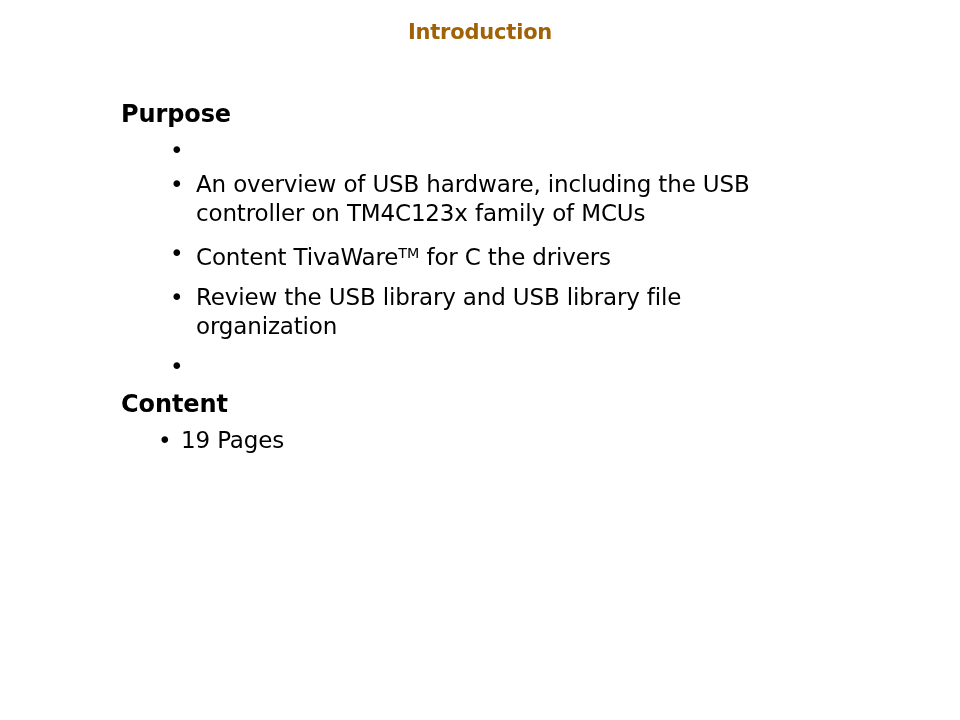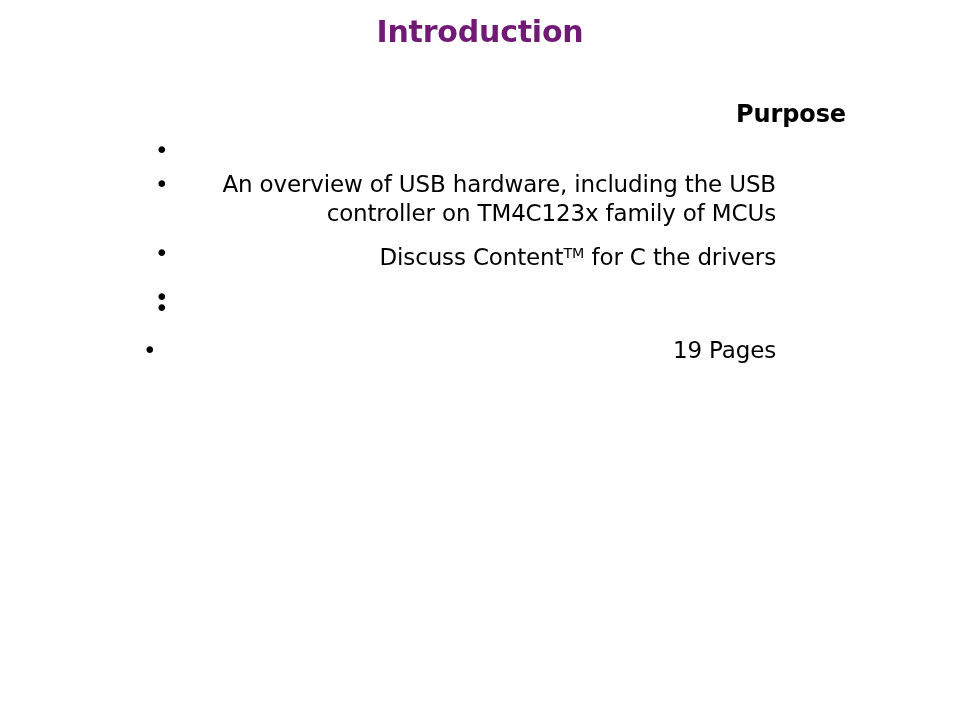--- a/index.html
+++ b/index.html
@@ -24,34 +24,33 @@
     background: #ffffff;
   }
 
   
   .slide-title {
     position: absolute;
     top: 14px;
     left: 0;
     width: 960px;
     text-align: center;
-    font-size: 30px;
+    font-size: 21px;
     font-weight: bold;
     line-height: 36px;
     letter-spacing: -0.2px;
-    color: #701a75;
+    color: #a16207;
   }
 
   
   .body {
     position: absolute;
     top: 98px;
-    left: 1px;
+    left: 16px;
     width: 845px;
-    text-align: right;
   }
 
   .section {
     margin: 0;
     padding: 0;
   }
 
   .section-heading {
     margin: 0;
     padding: 0 0 0 105px;
@@ -141,41 +140,43 @@
       <ul class="bullet-list">
 
         <li class="bullet-item">
           <span class="dot">•</span>
           <span>An overview of USB hardware, including the USB controller on TM4C123x family of MCUs</span>
         </li>
 
         <li class="gap-between-bullets"></li>
 
         <li class="bullet-item">
-          <span class="dot">•</span><span>Discuss Content</span><span class="tm">TM</span><span> for C the drivers</span>
+          <span class="dot">•</span><span>Content TivaWare</span><span class="tm">TM</span><span> for C the drivers</span>
         </li>
 
         <li class="gap-between-bullets"></li>
 
         <li class="bullet-item">
           <span class="dot">•</span>
+          <span>Review the USB library and USB library file organization</span>
         </li>
 
         <li class="gap-between-bullets"></li>
 
         <li class="bullet-item">
           <span class="dot">•</span>
         </li>
 
       </ul>
     </div>
 
     <div class="gap-after-objectives"></div>
 
     <div class="section">
+      <div class="section-heading">Content</div>
 
       <div class="gap-content-bullets"></div>
 
       <ul class="bullet-list">
         <li class="bullet-item tight">
           <span class="dot">•</span>
           <span>19 Pages</span>
         </li>
       </ul>
     </div>

